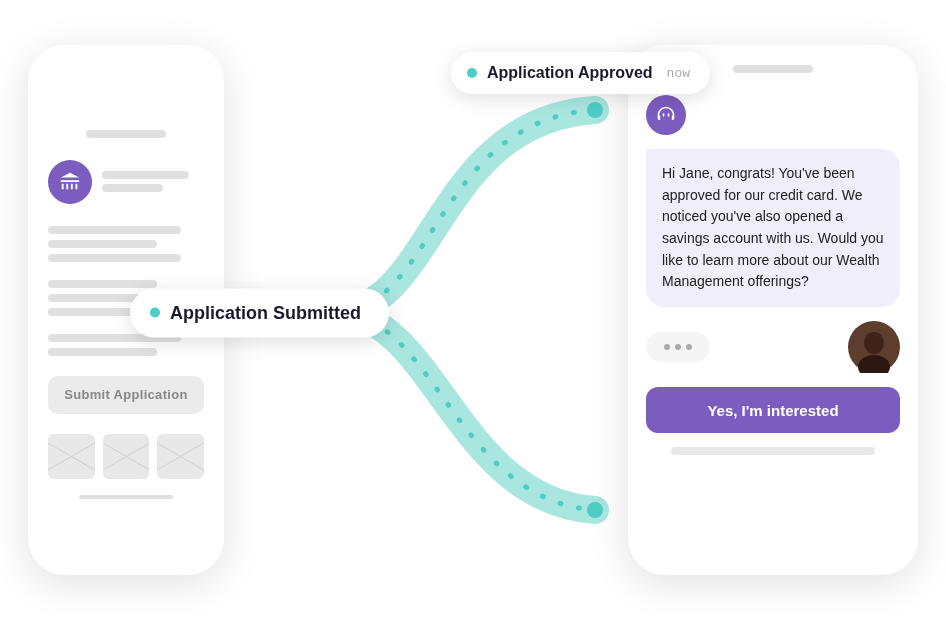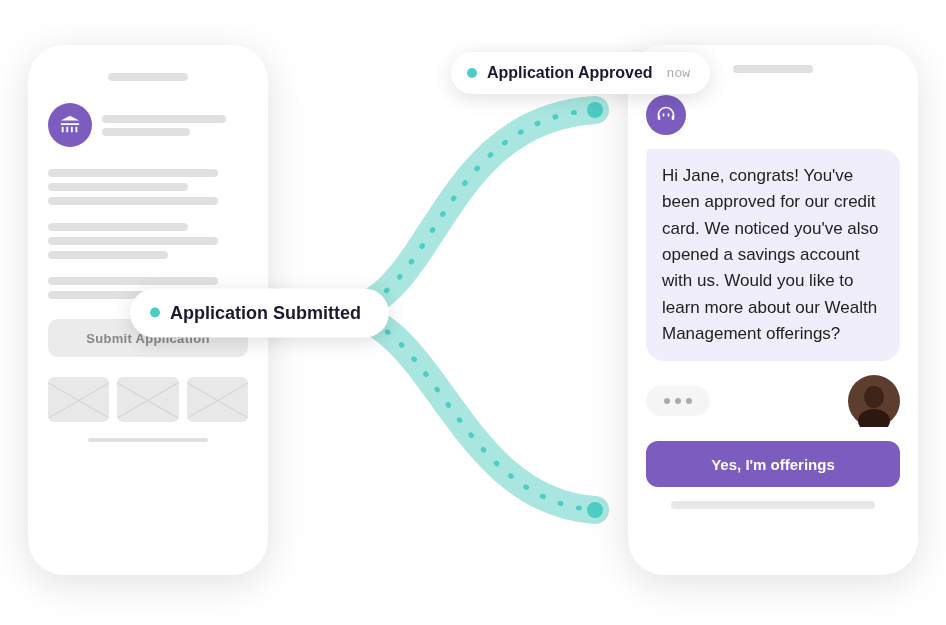--- a/index.html
+++ b/index.html
@@ -16,33 +16,34 @@
       width: 946px;
       height: 625px;
       position: relative;
       display: flex;
       align-items: center;
       justify-content: center;
     }
 
     
     .phone-left {
-      width: 240px;
+      width: 196px;
       height: 530px;
       background: #fff;
       border-radius: 36px;
       box-shadow: 0 8px 40px rgba(0,0,0,0.12);
       position: absolute;
       left: 28px;
       top: 45px;
       padding: 28px 20px 20px;
       display: flex;
       flex-direction: column;
       gap: 10px;
       z-index: 10;
+      justify-content: center;
     }
 
     .phone-notch {
       width: 80px;
       height: 8px;
       background: #e0e0e0;
       border-radius: 4px;
       margin: 0 auto 12px;
     }
 
@@ -285,21 +286,21 @@
     .agent-avatar svg {
       width: 20px;
       height: 20px;
       fill: #fff;
     }
 
     .chat-message-bubble {
       background: #f0eefa;
       border-radius: 4px 18px 18px 18px;
       padding: 14px 16px;
-      font-size: 17px;
+      font-size: 14px;
       line-height: 1.55;
       color: #222;
     }
 
     .typing-row {
       display: flex;
       align-items: center;
       justify-content: space-between;
     }
 
@@ -458,19 +459,19 @@
       <div style="position:relative; width:52px; height:52px;">
         <svg width="52" height="52" viewBox="0 0 52 52">
           <circle cx="26" cy="26" r="26" fill="#5c3d2e"></circle>
           <ellipse cx="26" cy="22" rx="10" ry="11" fill="#3d2318"></ellipse>
           <ellipse cx="26" cy="46" rx="16" ry="12" fill="#2c1810"></ellipse>
         </svg>
       </div>
     </div>
 
     <div class="cta-button">
-      <span class="cta-text">Yes, I'm offerings</span>
+      <span class="cta-text">Yes, I'm interested</span>
     </div>
 
     <div class="bottom-bar"></div>
   </div>
 
 </div>
 
 </body></html>

